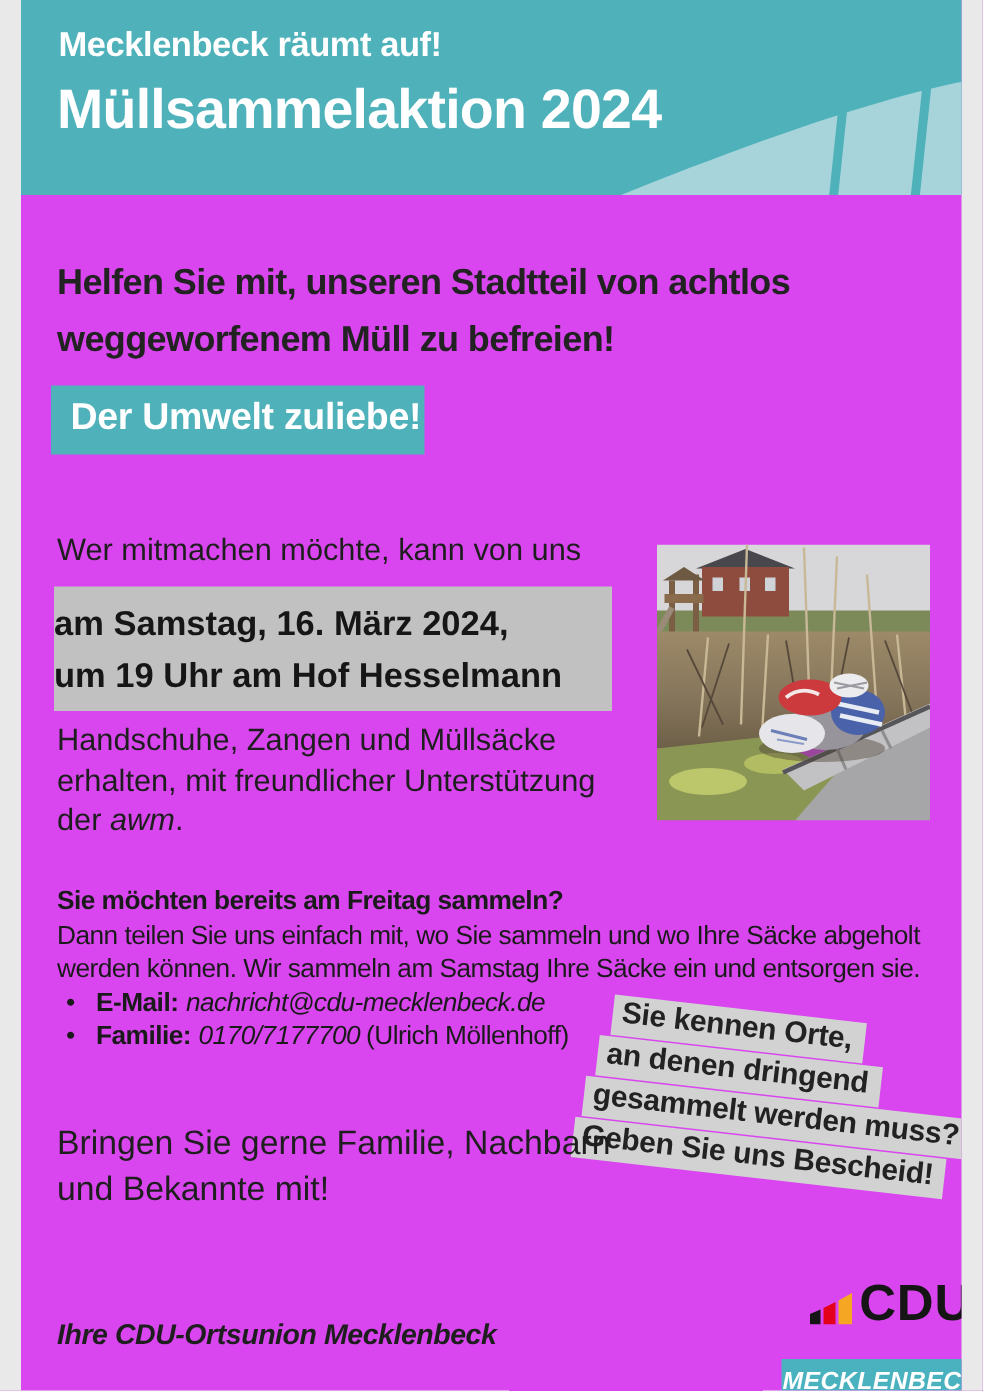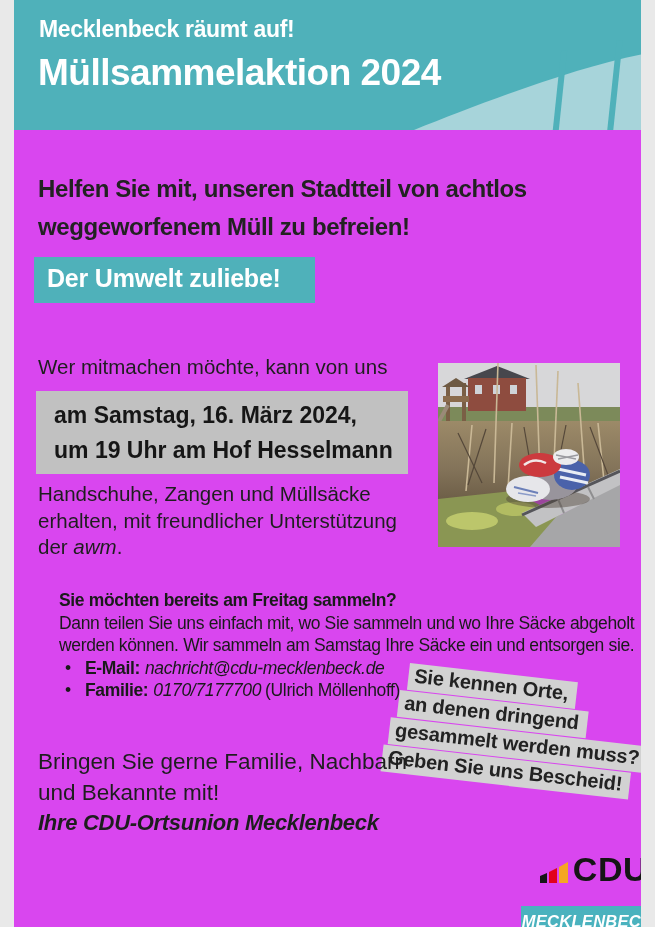--- a/index.html
+++ b/index.html
@@ -11,54 +11,54 @@
   
   .header{position:absolute;left:0;top:0;width:655px;height:130px;background:#4FB1BA;}
   .header-swoosh{position:absolute;right:0;bottom:0;}
   .header-line1{position:absolute;left:25px;top:16px;font-size:23px;font-weight:bold;color:#fff;letter-spacing:-0.3px;white-space:nowrap;}
   .header-line2{position:absolute;left:24px;top:52px;font-size:37px;font-weight:bold;color:#fff;letter-spacing:-0.5px;white-space:nowrap;}
   
   .intro{position:absolute;left:24px;top:170px;font-size:24px;font-weight:bold;color:#222;line-height:38px;letter-spacing:-0.4px;}
   .intro div{white-space:nowrap;}
   .env-badge{
     position:absolute;left:20px;top:257px;background:#4FB1BA;color:#fff;
-    font-size:25px;font-weight:bold;padding:7px 34px 10px 13px;letter-spacing:-0.2px;white-space:nowrap;
+    font-size:25px;font-weight:bold;padding:7px 2px 10px 13px;letter-spacing:-0.2px;white-space:nowrap;
   }
   
   .lead{position:absolute;left:24px;top:355px;font-size:20.5px;color:#1e1e1e;white-space:nowrap;}
   .date-box{
     position:absolute;left:22px;top:391px;width:372px;height:83px;background:#C1C1C1;
-    font-size:23px;font-weight:bold;color:#161616;line-height:35px;padding:7px 0 0 18px;box-sizing:border-box;
+    font-size:23px;font-weight:bold;color:#161616;line-height:35px;padding:7px 0 0 0;box-sizing:border-box;
   }
   .date-box div{white-space:nowrap;}
   .supplies{position:absolute;left:24px;top:481px;font-size:20.5px;line-height:26.5px;}
   .supplies div{white-space:nowrap;}
   
   .photo{position:absolute;left:424px;top:363px;width:182px;height:184px;}
   
   .friday{position:absolute;left:24px;top:589px;font-size:17.5px;line-height:22.5px;letter-spacing:-0.35px;color:#1a1a1a;}
   .friday .head{font-weight:bold;}
-  .friday div{white-space:nowrap;margin-left:21px;}
+  .friday div{white-space:nowrap;}
   .bullet-row{display:flex;}
   .bullet-glyph{width:26px;padding-left:6px;box-sizing:border-box;}
   .bullet-row b{margin-right:5px;}
   .bullet-row i{margin-right:4px;}
   
   .callout{
     position:absolute;left:396px;top:663px;transform:rotate(6.5deg);transform-origin:left top;
     font-size:20px;font-weight:bold;color:#222;letter-spacing:-0.2px;
   }
   .callout .c-line{display:table;background:#D2D2D2;padding:1px 8px 3px 6px;margin-bottom:1px;white-space:nowrap;}
   .callout .c-line:nth-child(2){margin-left:-7px;}
   .callout .c-line:nth-child(3){margin-left:-13px;}
   .callout .c-line:nth-child(4){margin-left:-17px;}
   
   .bring{position:absolute;left:24px;top:746px;font-size:22.5px;line-height:31px;}
   .bring div{white-space:nowrap;}
-  .signature{position:absolute;left:24px;top:810px;font-size:22px;font-weight:bold;font-style:italic;letter-spacing:-0.3px;white-space:nowrap;}
+  .signature{position:absolute;left:24px;top:880px;font-size:19px;font-weight:bold;font-style:italic;letter-spacing:-0.3px;white-space:nowrap;}
   
   .cdu-logo{position:absolute;left:507px;top:840px;width:133px;}
   .cdu-row{display:flex;align-items:flex-end;justify-content:flex-end;padding-right:6px;margin-top:12px;}
   .cdu-bars{margin-right:3px;margin-bottom:3px;}
   .cdu-word{font-size:34px;font-weight:900;color:#151515;letter-spacing:0.5px;line-height:34px;}
   .region-badge{
     margin-top:20px;background:#4AB2BE;color:#fff;height:30px;
     display:flex;align-items:center;justify-content:center;
     font-size:16.5px;font-weight:bold;font-style:italic;letter-spacing:0.3px;
   }

